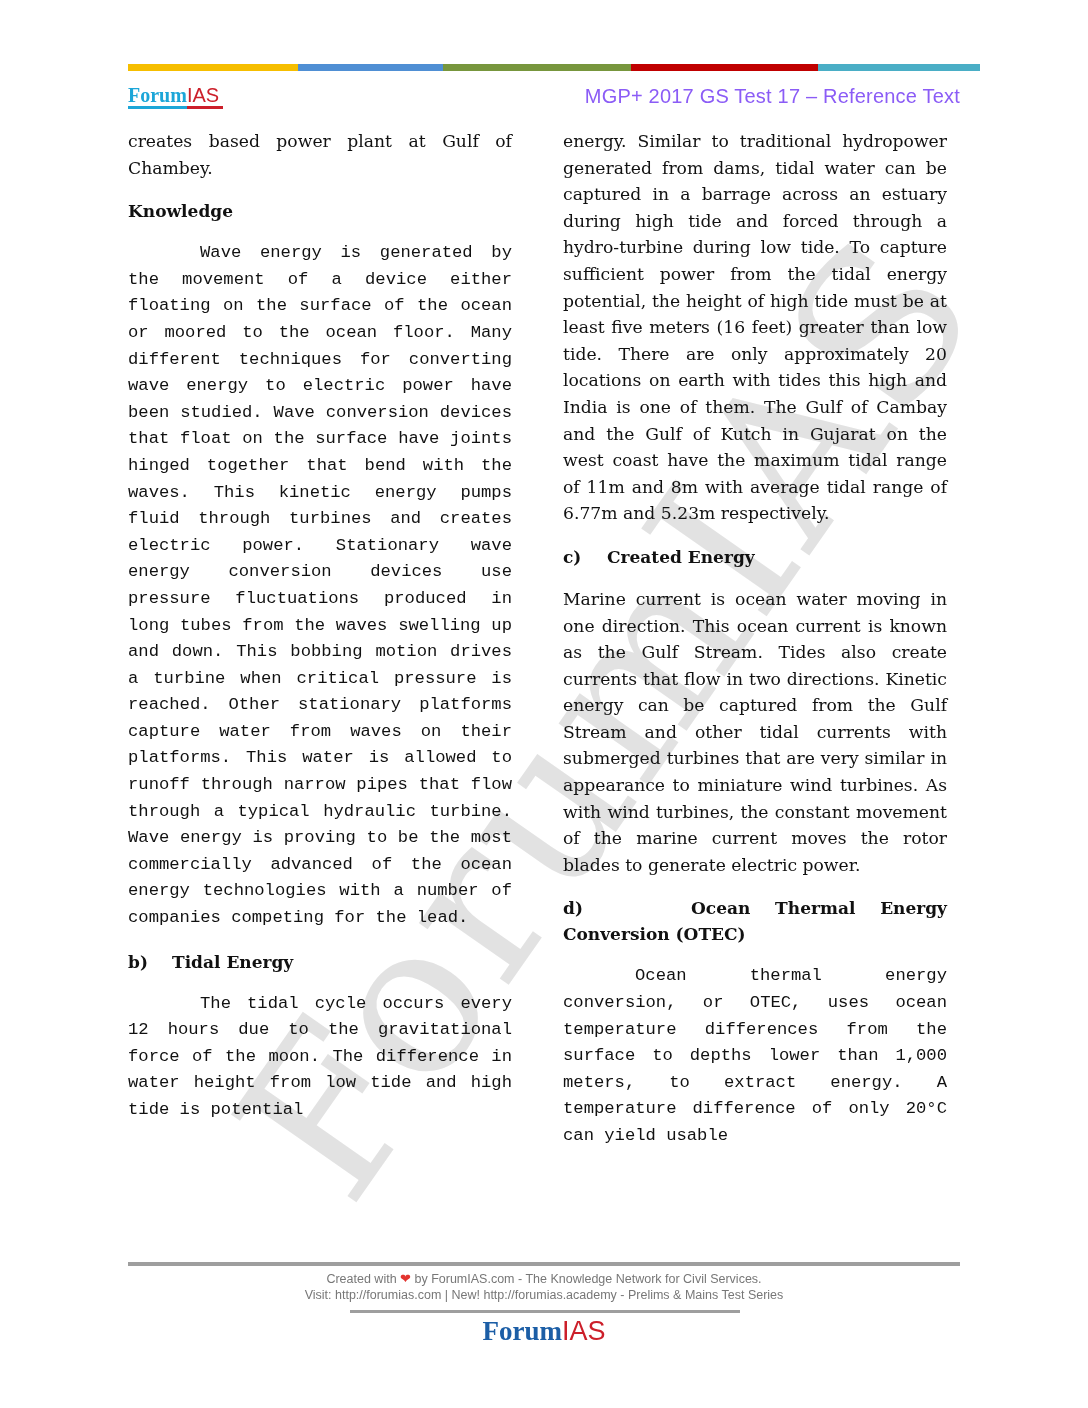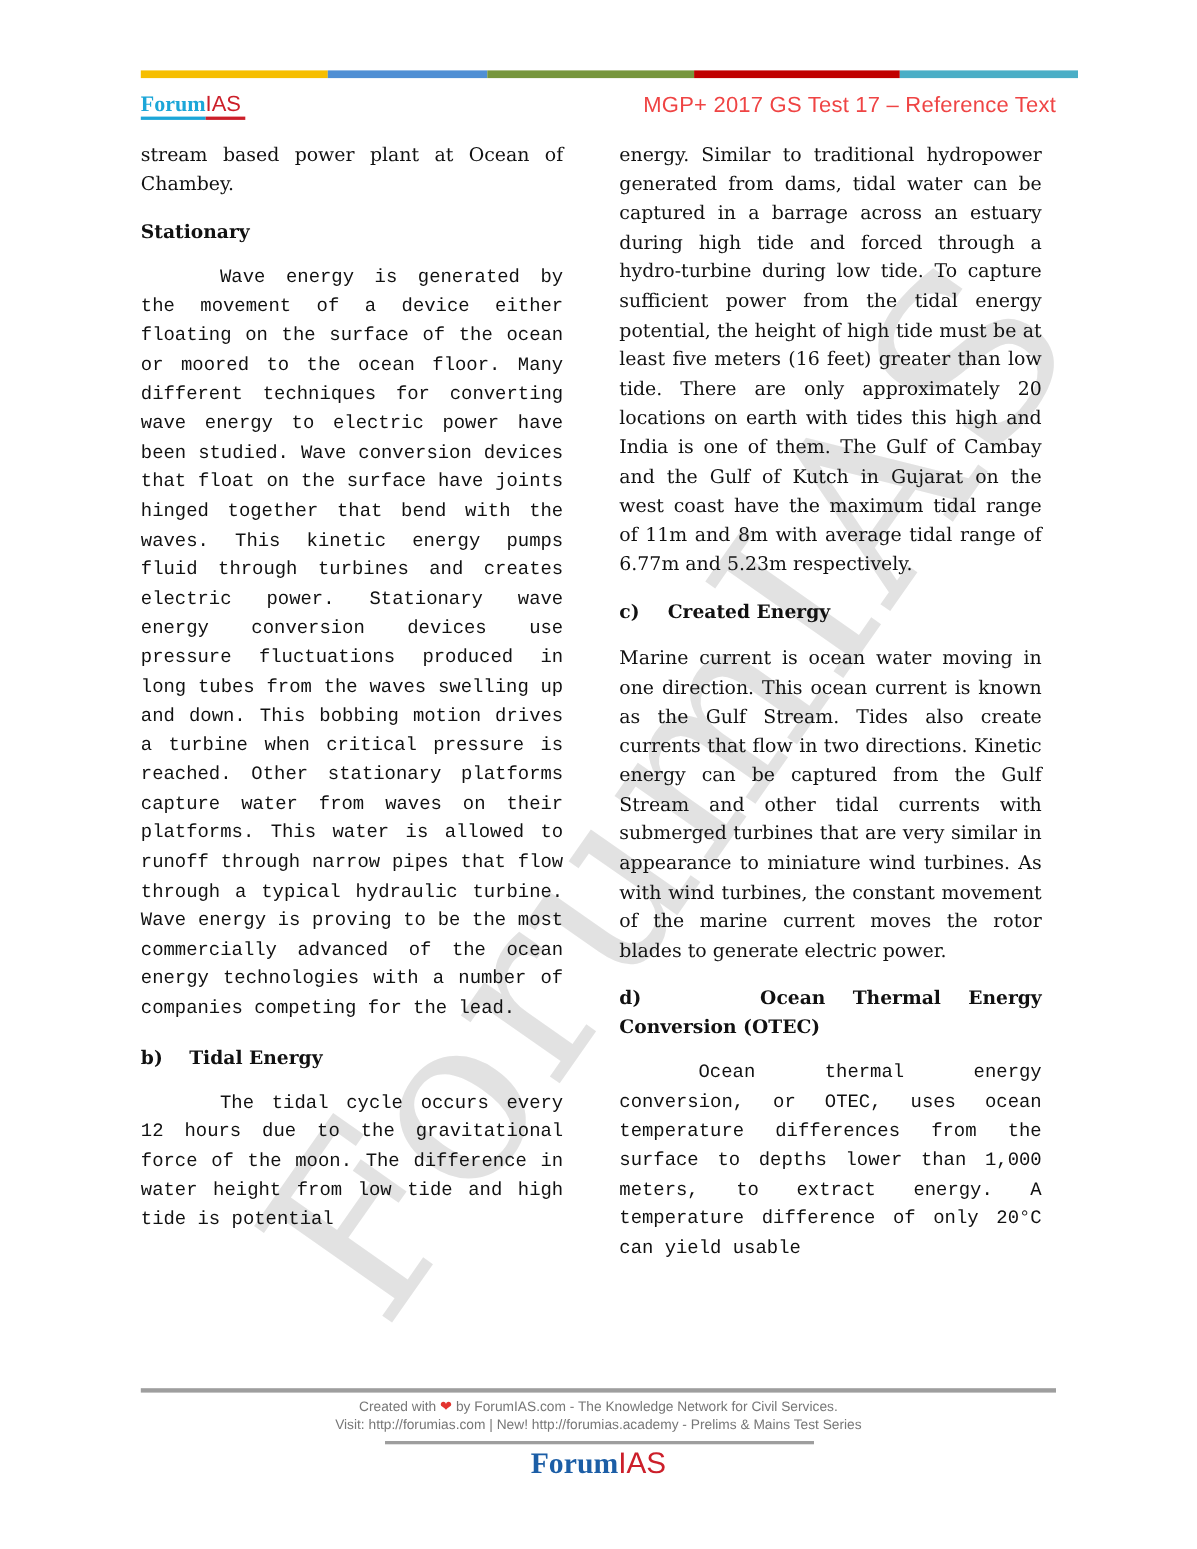--- a/index.html
+++ b/index.html
@@ -6,21 +6,21 @@
   body { width: 1088px; height: 1408px; position: relative; overflow: hidden;
          font-family: "DejaVu Serif", serif; color: #111; }
   .topbar { position: absolute; left: 128px; top: 64px; width: 852px; height: 7px; display: flex; }
   .topbar span { height: 100%; display: block; }
   .hdr { position: absolute; left: 128px; top: 83px; width: 852px; height: 28px; }
   .logo-small { position: absolute; left: 0; top: 0; font-family: "Liberation Serif", serif;
                 font-size: 20px; font-weight: bold; border-bottom: 3px solid transparent; line-height: 24px; }
   .logo-small .f { color: #1ca6d8; border-bottom: 3px solid #1ca6d8; }
   .logo-small .i { color: #cc1f2a; font-family: "Liberation Sans", sans-serif; font-weight: normal; border-bottom: 3px solid #cc1f2a; padding-right: 4px; }
   .doc-title { position: absolute; right: 20px; top: 0; font-family: "Liberation Sans", sans-serif;
-               font-size: 20px; color: #ef4444; line-height: 26px; letter-spacing: 0.2px; }
+               font-size: 20px; color: #8b5cf6; line-height: 26px; letter-spacing: 0.2px; }
   .col { position: absolute; top: 128px; width: 384px; font-size: 17.2px; line-height: 26.6px;
          text-align: justify; }
   .col.left { left: 128px; }
   .col.right { left: 563px; }
   .col p { margin: 0 0 17px 0; }
   .col p.indent { text-indent: 72px; font-family: Liberation Mono, monospace; }
   .col h3 { margin: 0 0 16px 0; font-size: 17px; font-weight: bold; line-height: 26px; }
   .col h3 .lbl { display: inline-block; width: 44px; }
   .col h3.otec { text-align: justify; text-align-last: left; }
   .col h3.otec .lbl { width: 128px; }
@@ -54,22 +54,22 @@
 <div class="hdr">
   <div class="logo-small">
     <span class="f">Forum</span><span class="i">IAS</span>
   </div>
   <div class="doc-title">MGP+ 2017 GS Test 17 – Reference Text</div>
 </div>
 
 <div class="watermark">ForumIAS</div>
 
 <div class="col left">
-  <p>stream based power plant at Ocean of Chambey.</p>
-  <h3>Stationary</h3>
+  <p>creates based power plant at Gulf of Chambey.</p>
+  <h3>Knowledge</h3>
 
   <p class="indent">Wave energy is generated by the movement of a device either floating on the surface of the ocean or moored to the ocean floor. Many different techniques for converting wave energy to electric power have been studied. Wave conversion devices that float on the surface have joints hinged together that bend with the waves. This kinetic energy pumps fluid through turbines and creates electric power. Stationary wave energy conversion devices use pressure fluctuations produced in long tubes from the waves swelling up and down. This bobbing motion drives a turbine when critical pressure is reached. Other stationary platforms capture water from waves on their platforms. This water is allowed to runoff through narrow pipes that flow through a typical hydraulic turbine. Wave energy is proving to be the most commercially advanced of the ocean energy technologies with a number of companies competing for the lead.</p>
 
   <h3>
     <span class="lbl">b)</span><span>Tidal Energy</span>
   </h3>
   <p class="indent">The tidal cycle occurs every 12 hours due to the gravitational force of the moon. The difference in water height from low tide and high tide is potential</p>
 </div>
 
 <div class="col right">

